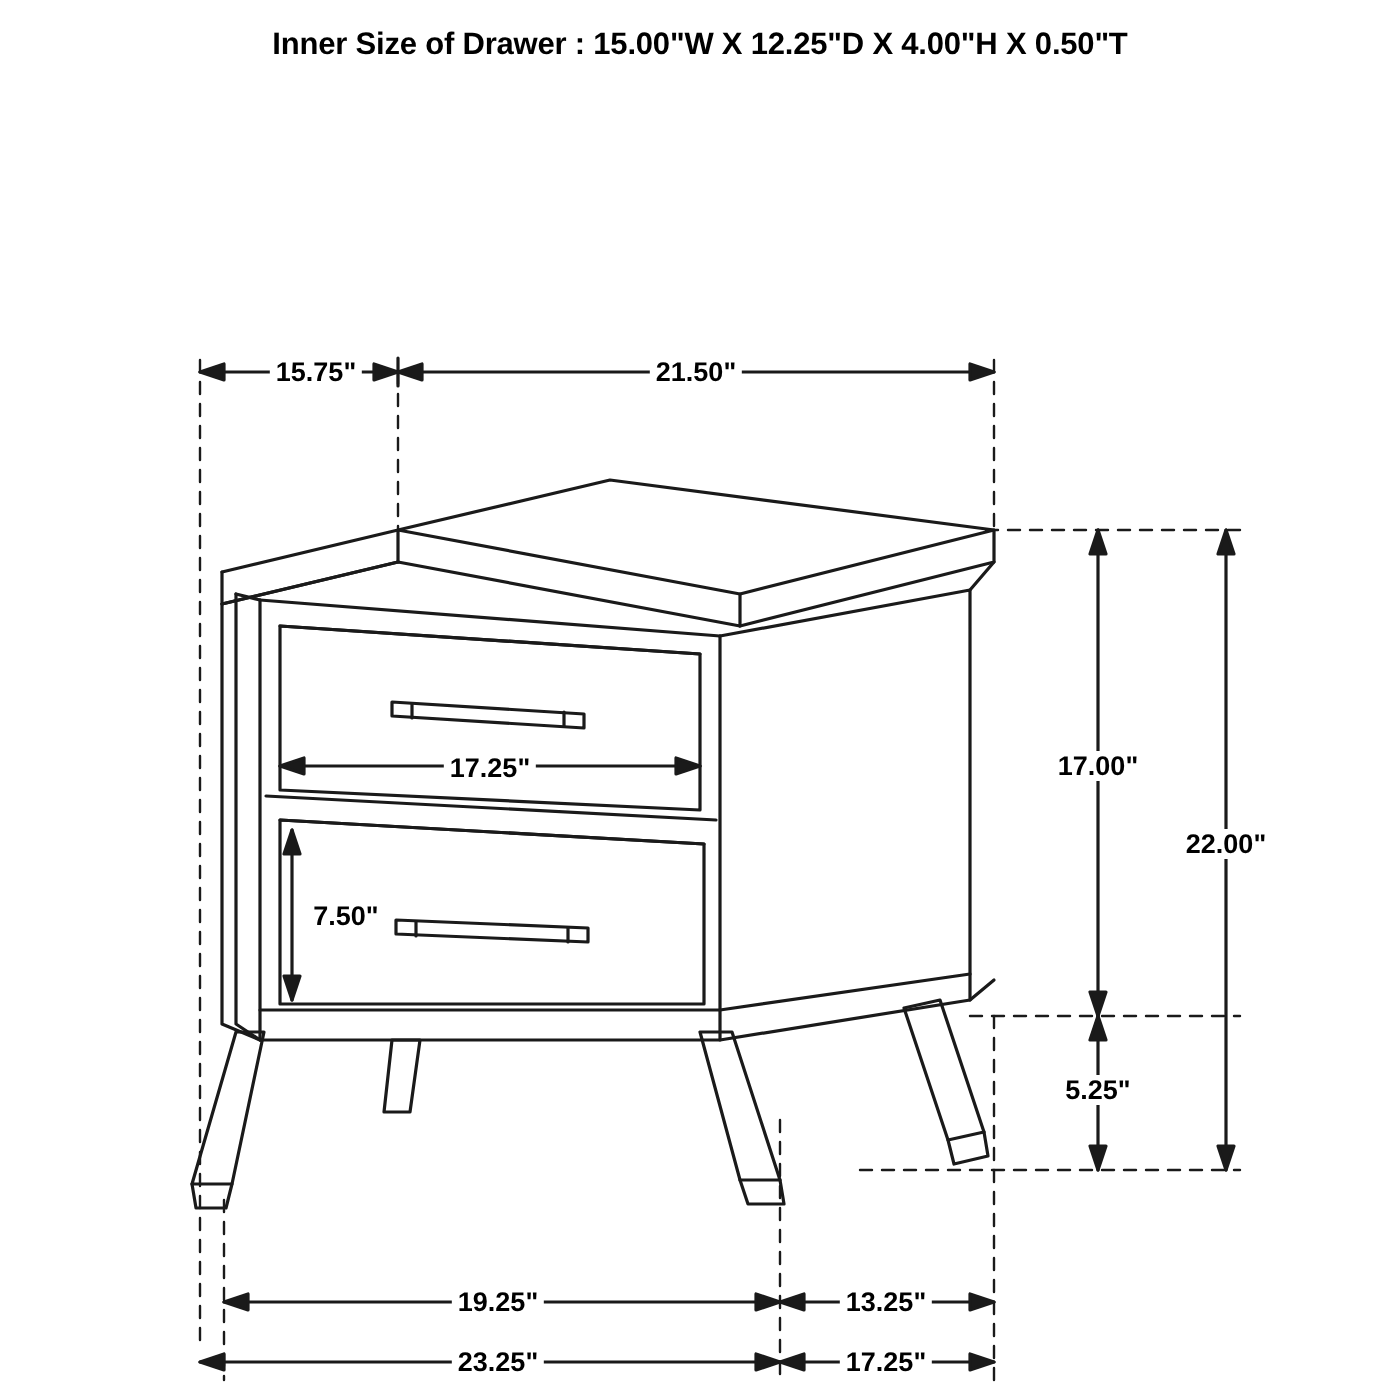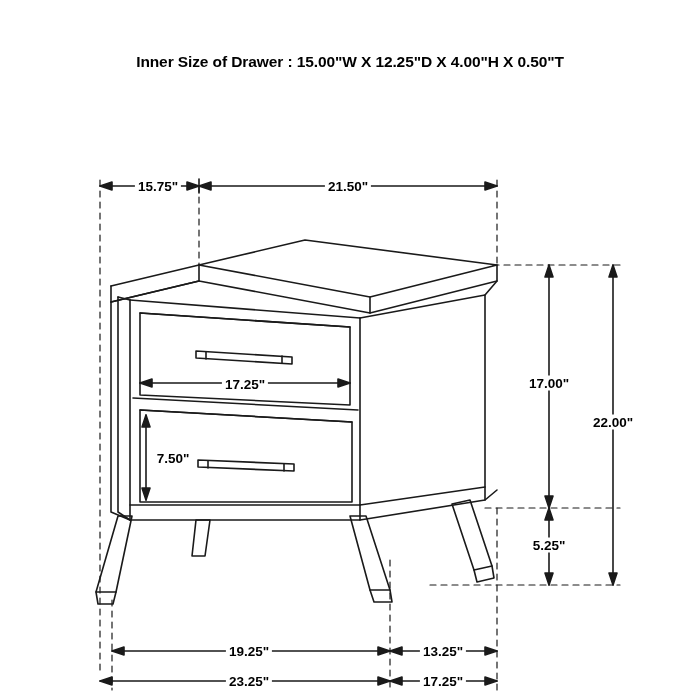--- a/index.html
+++ b/index.html
@@ -22,21 +22,20 @@
   .title {
     position: absolute;
     top: 14px;
     left: 0;
     width: 700px;
     text-align: center;
     font-size: 15.5px;
     font-weight: bold;
     color: #000000;
     letter-spacing: -0.1px;
-    margin-top: 39px;
   }
   svg.diagram {
     position: absolute;
     top: 0;
     left: 0;
     width: 700px;
     height: 700px;
   }
   .dimlabel {
     position: absolute;

